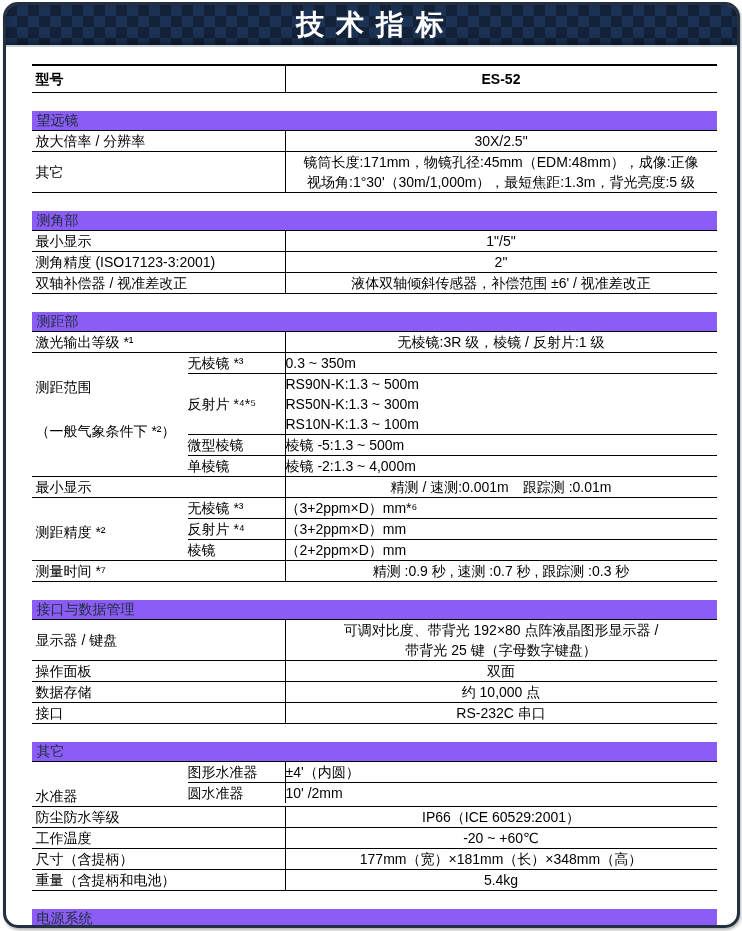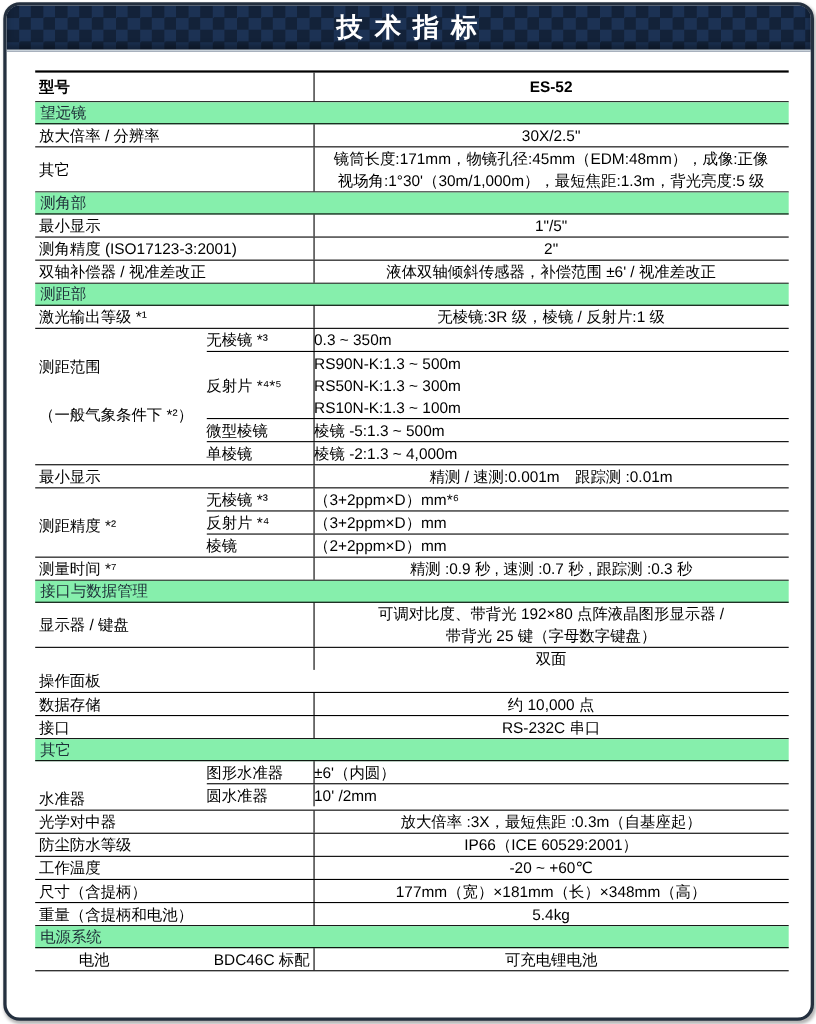--- a/index.html
+++ b/index.html
@@ -21,21 +21,21 @@
     height: 42px;
     background-color: #15253f;
     background-image: conic-gradient(#1c3254 25%, #132239 0 50%, #1c3254 0 75%, #132239 0);
     background-size: 22px 22px;
     border-bottom: 2px solid #c9d2da;
     display: flex; align-items: center; justify-content: center;
     box-shadow: inset 0 -4px 6px rgba(0,0,0,0.35);
   }
   .banner-title {
     color: #ffffff;
-    font-size: 24px;
+    font-size: 28px;
     font-weight: bold;
     letter-spacing: 2px;
     white-space: pre;
   }
 
   .spec-table {
     margin: 17px 20px 0 26px;
     border-top: 2px solid #000;
   }
 
@@ -52,24 +52,25 @@
     justify-content: center; text-align: center;
     flex-direction: column;
   }
   .value > div { line-height: 20px; }
 
   .model .label, .model .value { min-height: 26px; font-weight: bold; }
 
   .section {
     display: flex; align-items: center;
     min-height: 20px;
-    background: #86efac;
+    background: #8b5cf6;
     color: #1d2f38;
     padding-left: 5px;
     border-bottom: 1.5px solid #000;
+    margin-top: 18px;
   }
 
   
   .group { display: grid; grid-template-columns: 156px 1fr; border-bottom: 1.5px solid #000; }
   .glabel { grid-column: 1; padding-left: 4px; padding-top: 0; }
   .glabel > div { line-height: 20px; margin-top: 24px; }
   .gsubs { grid-column: 2; }
   .gsub { display: grid; grid-template-columns: 97px 1fr; }
   .gsub + .gsub { border-top: 1.5px solid #000; }
   .sublabel { min-height: 20px; display: flex; align-items: center; line-height: 19px; }
@@ -215,22 +216,22 @@
 
     <div class="row">
       <div class="cell label">显示器 / 键盘</div>
       <div class="cell value">
         <div>可调对比度、带背光 192×80 点阵液晶图形显示器 /</div>
         <div>带背光 25 键（字母数字键盘）</div>
       </div>
     </div>
 
     <div class="row">
+      <div class="cell label">操作面板</div>
       <div class="cell value">双面</div>
-      <div class="cell label">操作面板</div>
     </div>
 
 
     <div class="row">
       <div class="cell label">数据存储</div>
       <div class="cell value">约 10,000 点</div>
     </div>
 
     <div class="row">
       <div class="cell label">接口</div>
@@ -241,36 +242,32 @@
 
 
     <div class="group">
       <div class="glabel">
         <div>水准器</div>
       </div>
       <div class="gsubs">
         <div class="gsub">
           <div class="sublabel">图形水准器</div>
           <div class="subvalue">
-            <div>±6'（内圆）</div>
+            <div>±4'（内圆）</div>
           </div>
         </div>
         <div class="gsub">
           <div class="sublabel">圆水准器</div>
           <div class="subvalue">
             <div>10' /2mm</div>
           </div>
         </div>
       </div>
     </div>
 
-    <div class="row">
-      <div class="cell label">光学对中器</div>
-      <div class="cell value">放大倍率 :3X，最短焦距 :0.3m（自基座起）</div>
-    </div>
 
     <div class="row">
       <div class="cell label">防尘防水等级</div>
       <div class="cell value">IP66（ICE 60529:2001）</div>
     </div>
 
     <div class="row">
       <div class="cell label">工作温度</div>
       <div class="cell value">-20 ~ +60℃</div>
     </div>

